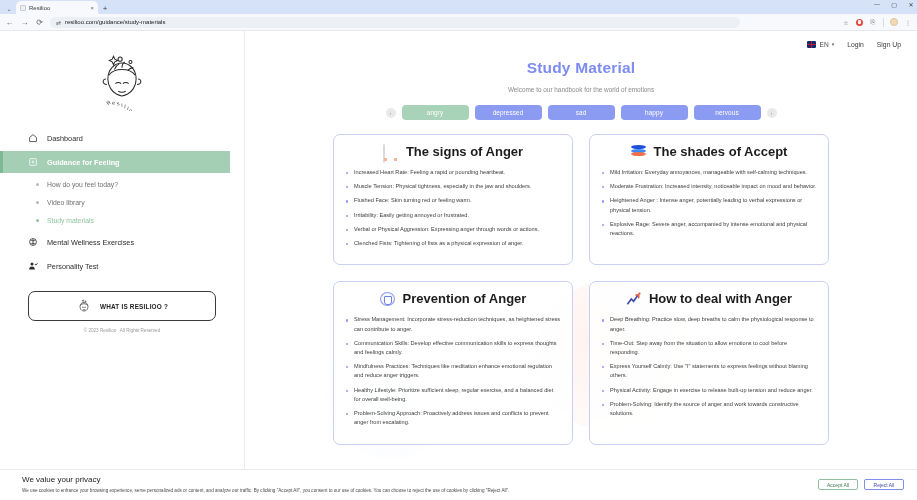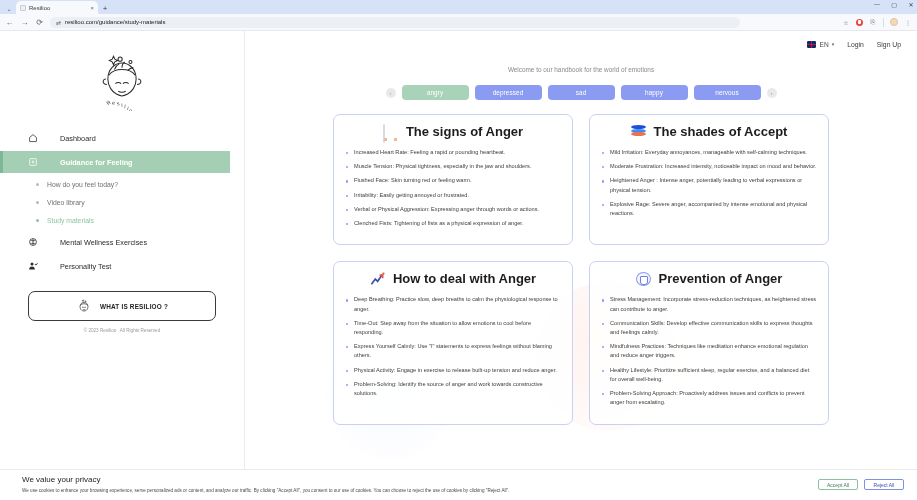--- a/index.html
+++ b/index.html
@@ -65,21 +65,21 @@
   .sidebar {
     width: 245px; height: 469px; background: #ffffff;
     border-right: 1px solid #ececec; flex: 0 0 245px;
     padding-top: 10px; position: relative;
   }
   .logo-wrap { display:flex; justify-content:center; margin-top: 4px; margin-bottom: 16px; }
   .logo { width: 66px; height: 66px; position: relative; }
 
   .nav { padding: 0 0 0 0; }
   .nav-item {
-    display: flex; align-items: center; gap: 22px;
+    display: flex; align-items: center; gap: 9px;
     height: 22px; margin: 2px 14px 2px 10px; padding-left: 18px;
     font-size: 7.3px; color: #2b2b2b; border-radius: 4px; position:relative;
   }
   .nav-item .ico { width: 10px; height: 10px; flex:0 0 10px; display:flex;align-items:center;justify-content:center;}
   .nav-item.active {
     background: #a5cfb4; color: #ffffff; font-weight: 600;
     margin-left: 0; padding-left: 28px; border-radius: 0;
   }
   .nav-item.active::before{
     content:""; position:absolute; left:0; top:0; bottom:0; width:3px; background:#7cb894;
@@ -369,20 +369,21 @@
       <div class="topbar">
         <div class="lang">
           <span class="flag"></span>
           <span>EN</span>
           <span class="caret">▾</span>
         </div>
         <span class="top-link">Login</span>
         <span class="top-link">Sign Up</span>
       </div>
 
+      <h1 class="page-title">Study Material</h1>
       <div class="page-sub">Welcome to our handbook for the world of emotions</div>
 
       <div class="emotion-row">
         <span class="arrow-btn">‹</span>
         <span class="chip active">angry</span>
         <span class="chip">depressed</span>
         <span class="chip">sad</span>
         <span class="chip">happy</span>
         <span class="chip">nervous</span>
         <span class="arrow-btn">›</span>
@@ -423,52 +424,52 @@
           <ul class="bullets">
             <li>Mild Irritation: Everyday annoyances, manageable with self-calming techniques.</li>
             <li>Moderate Frustration: Increased intensity, noticeable impact on mood and behavior.</li>
             <li>Heightened Anger : Intense anger, potentially leading to verbal expressions or physical tension.</li>
             <li>Explosive Rage: Severe anger, accompanied by intense emotional and physical reactions.</li>
           </ul>
         </section>
 
         <section class="card">
           <div class="card-head">
+            <span class="card-ico shield"></span>
+            <span class="card-title">Prevention of Anger</span>
+          </div>
+          <ul class="bullets">
+            <li>Stress Management: Incorporate stress-reduction techniques, as heightened stress can contribute to anger.</li>
+            <li>Communication Skills: Develop effective communication skills to express thoughts and feelings calmly.</li>
+            <li>Mindfulness Practices: Techniques like meditation enhance emotional regulation and reduce anger triggers.</li>
+            <li>Healthy Lifestyle: Prioritize sufficient sleep, regular exercise, and a balanced diet for overall well-being.</li>
+            <li>Problem-Solving Approach: Proactively address issues and conflicts to prevent anger from escalating.</li>
+          </ul>
+        </section>
+
+        <section class="card">
+          <div class="card-head">
             <span class="card-ico">
               <svg viewBox="0 0 20 18" width="16" height="14">
                 <path d="M2 15L6.5 9l3 3L15 4" fill="none" stroke="#3f4fa8" stroke-width="2.2" stroke-linecap="round"></path>
                 <path d="M12.8 4h3.2v3.2" fill="none" stroke="#e05c4a" stroke-width="2.2" stroke-linecap="round"></path>
                 <circle cx="17" cy="2" r="1.5" fill="#e05c4a"></circle>
               </svg>
             </span>
             <span class="card-title">How to deal with Anger</span>
           </div>
           <ul class="bullets">
             <li>Deep Breathing: Practice slow, deep breaths to calm the physiological response to anger.</li>
             <li>Time-Out: Step away from the situation to allow emotions to cool before responding.</li>
             <li>Express Yourself Calmly: Use "I" statements to express feelings without blaming others.</li>
             <li>Physical Activity: Engage in exercise to release built-up tension and reduce anger.</li>
             <li>Problem-Solving: Identify the source of anger and work towards constructive solutions.</li>
           </ul>
         </section>
 
-        <section class="card">
-          <div class="card-head">
-            <span class="card-ico shield"></span>
-            <span class="card-title">Prevention of Anger</span>
-          </div>
-          <ul class="bullets">
-            <li>Stress Management: Incorporate stress-reduction techniques, as heightened stress can contribute to anger.</li>
-            <li>Communication Skills: Develop effective communication skills to express thoughts and feelings calmly.</li>
-            <li>Mindfulness Practices: Techniques like meditation enhance emotional regulation and reduce anger triggers.</li>
-            <li>Healthy Lifestyle: Prioritize sufficient sleep, regular exercise, and a balanced diet for overall well-being.</li>
-            <li>Problem-Solving Approach: Proactively address issues and conflicts to prevent anger from escalating.</li>
-          </ul>
-        </section>
-
       </div>
     </main>
 
     <div class="activate">
       <div class="a1">Activate Windows</div>
 
     </div>
 
     <div class="cookie">
       <h3>We value your privacy</h3>

